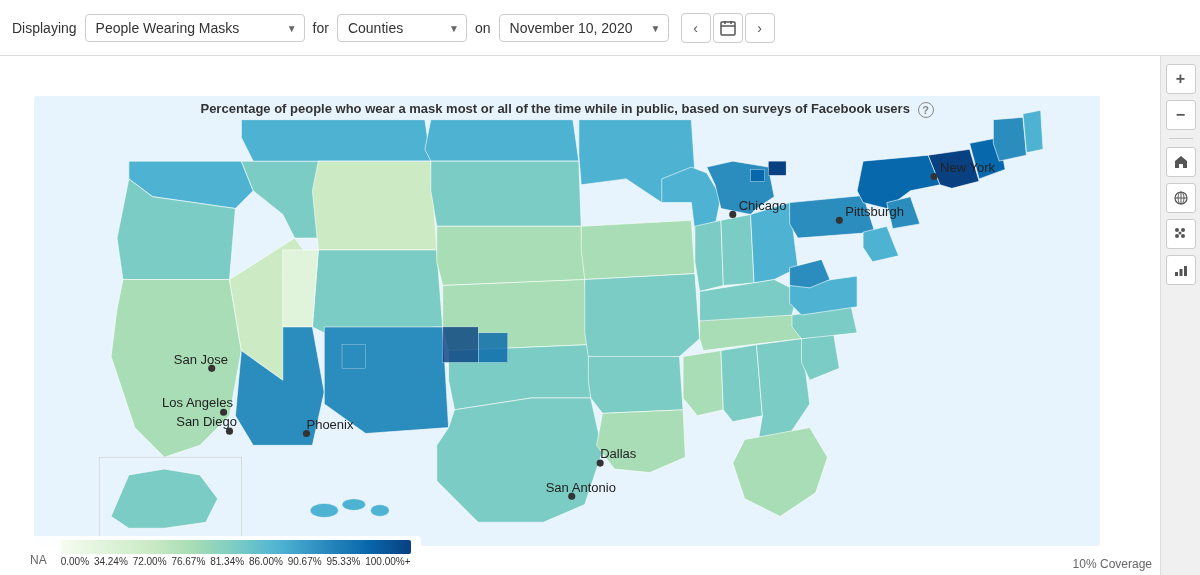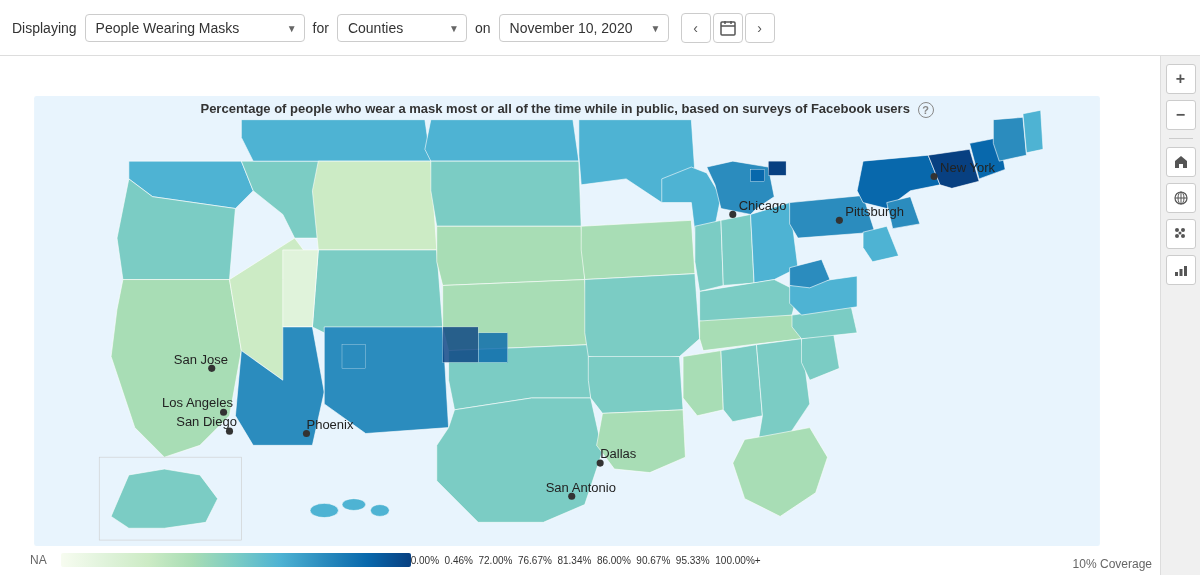--- a/index.html
+++ b/index.html
@@ -140,21 +140,21 @@
     }
     .legend-labels {
       display: flex;
       justify-content: space-between;
       width: 350px;
       font-size: 10px;
       margin-top: 2px;
     }
     #legend-wrapper {
       display: flex;
-      flex-direction: row;
+      flex-direction: column;
     }
     .na-label {
       font-size: 12px;
       color: #666;
       margin-right: 8px;
     }
 
     
     #right-controls {
       position: absolute;
@@ -401,21 +401,21 @@
       <text x="432" y="334" class="city-label">San Antonio</text>
     </svg>
   </div>
 
   <div id="legend">
     <span class="na-label">NA</span>
     <div id="legend-wrapper">
       <div id="legend-gradient"></div>
       <div class="legend-labels">
         <span>0.00%</span>
-        <span>0.46%</span>
+        <span>34.24%</span>
         <span>72.00%</span>
         <span>76.67%</span>
         <span>81.34%</span>
         <span>86.00%</span>
         <span>90.67%</span>
         <span>95.33%</span>
         <span>100.00%+</span>
       </div>
     </div>
   </div>

